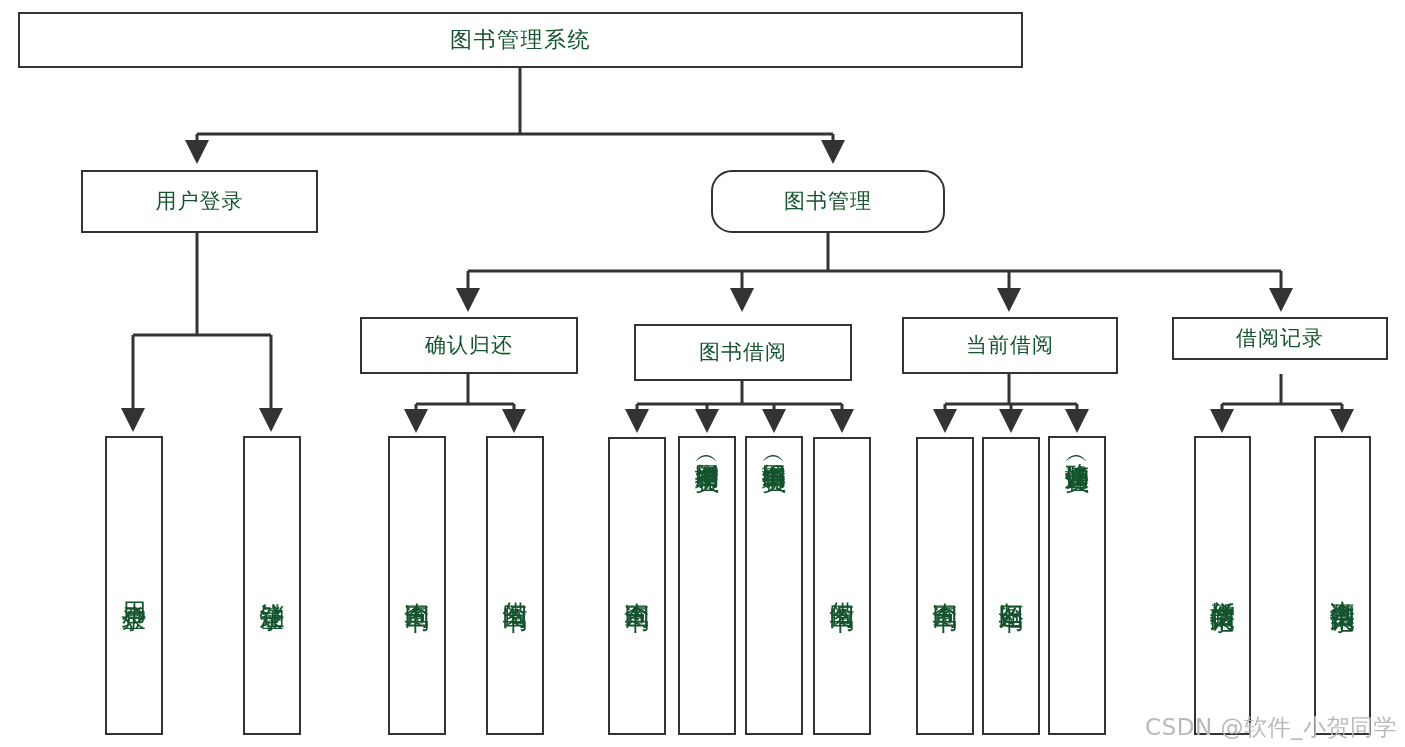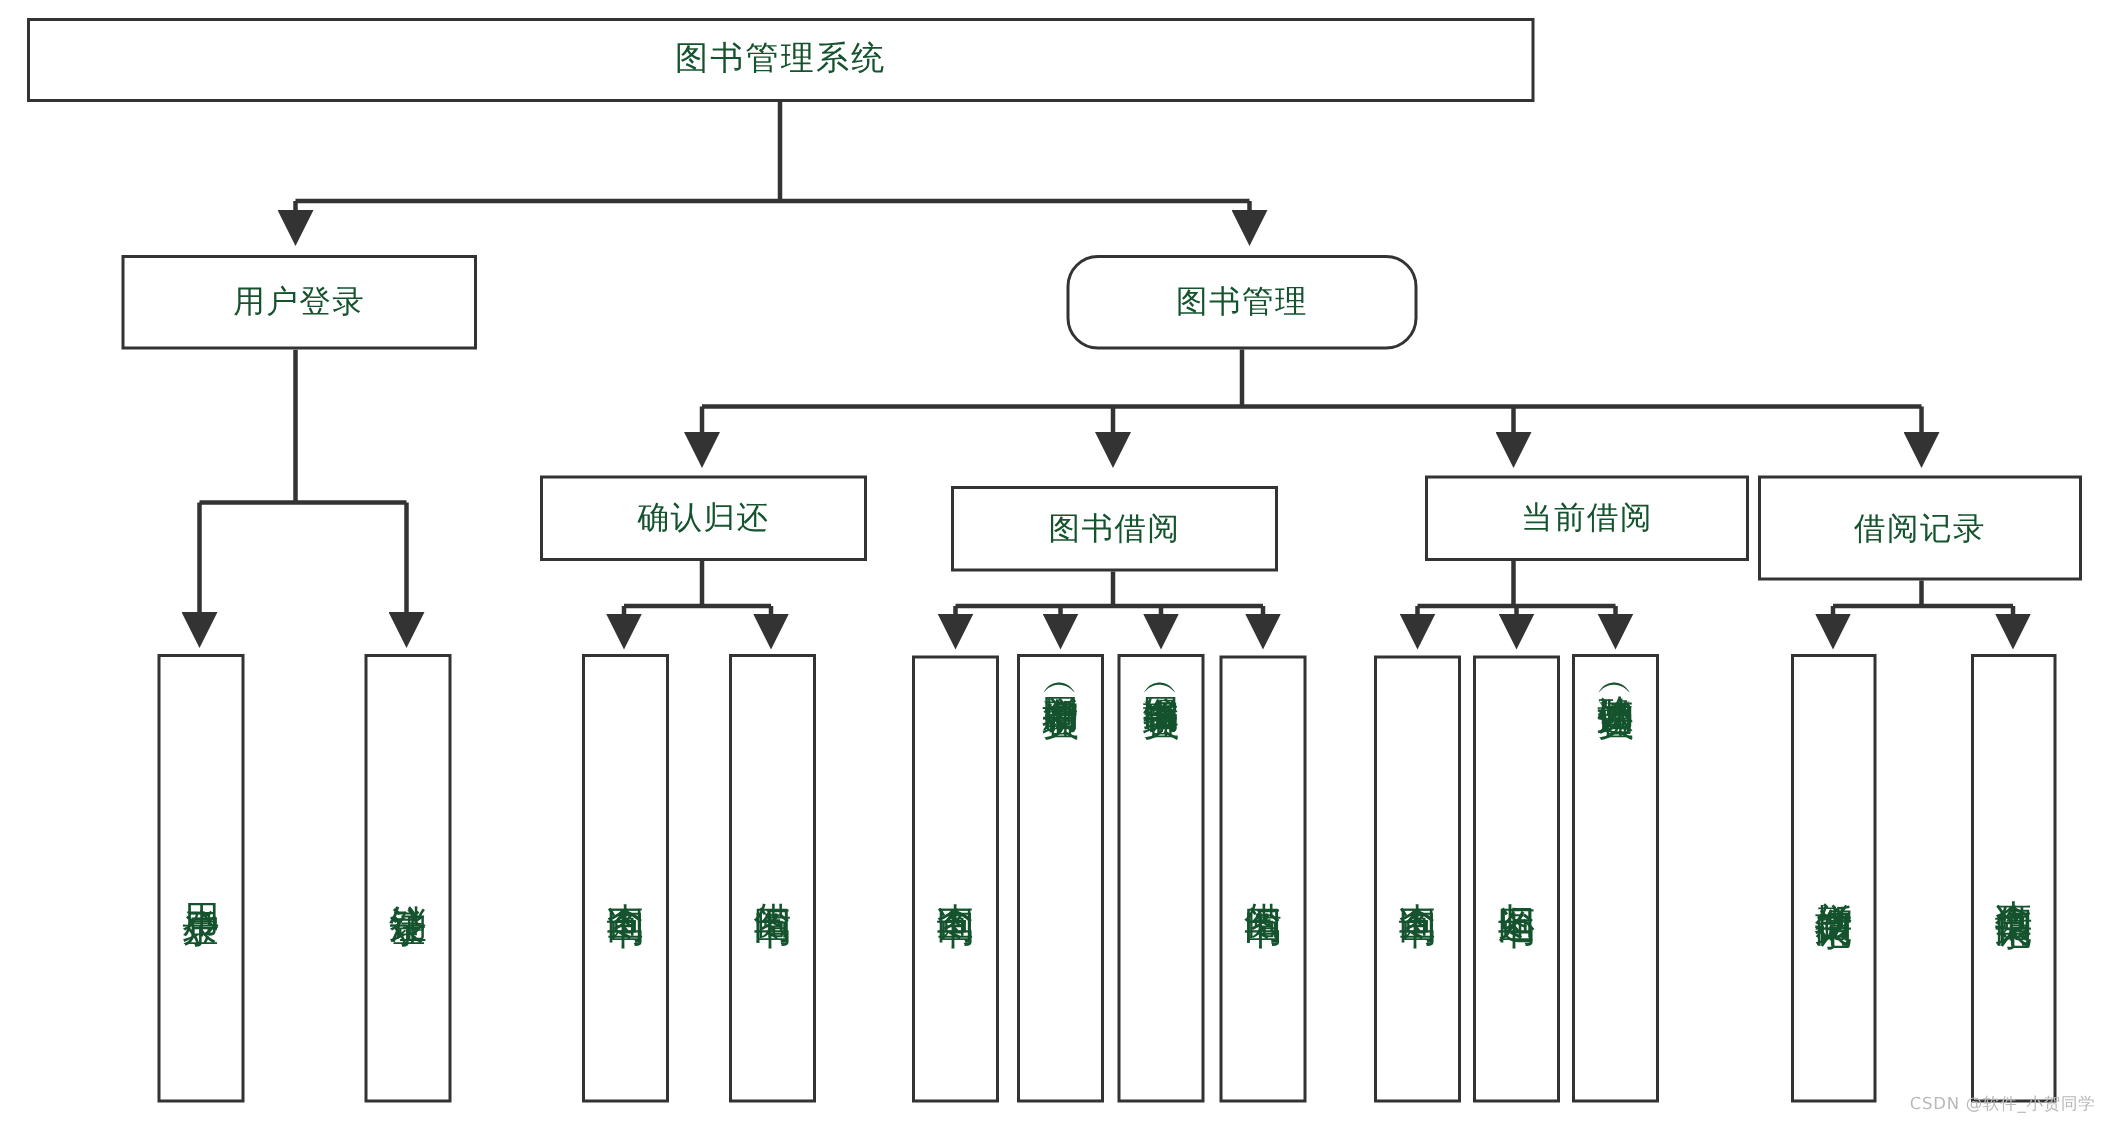--- a/index.html
+++ b/index.html
@@ -71,21 +71,21 @@
     letter-spacing: 1px;
   }
   .node.leaf.centered {
     align-items: center;
     padding-top: 0;
   }
   #watermark {
     position: absolute;
     right: 8px;
     bottom: 4px;
-    font-size: 11px;
+    font-size: 23px;
     color: #b9b9b9;
     letter-spacing: 0.5px;
     white-space: nowrap;
     z-index: 5;
   }
 </style>
 </head>
 <body>
 
 <div id="canvas">
@@ -153,25 +153,25 @@
   </div>
 
   <div class="node horiz" style="left:360px; top:317px; width:218px; height:57px;">
     <span class="label">确认归还</span>
   </div>
 
   <div class="node horiz" style="left:634px; top:324px; width:218px; height:57px;">
     <span class="label">图书借阅</span>
   </div>
 
-  <div class="node horiz" style="left:902px; top:317px; width:216px; height:57px;margin-left:48px;">
+  <div class="node horiz" style="left:902px; top:317px; width:216px; height:57px;">
     <span class="label">当前借阅</span>
   </div>
 
-  <div class="node horiz" style="left:1172px; top:317px; width:216px; height:70px;">
+  <div class="node horiz" style="left:1172px; top:317px; width:216px; height:43px;">
     <span class="label">借阅记录</span>
   </div>
 
   <div class="node leaf centered" style="left:105px; top:436px; width:58px; height:299px;">
     <span class="label">用户登录</span>
   </div>
 
   <div class="node leaf centered" style="left:243px; top:436px; width:58px; height:299px;">
     <span class="label">注销登录</span>
   </div>

